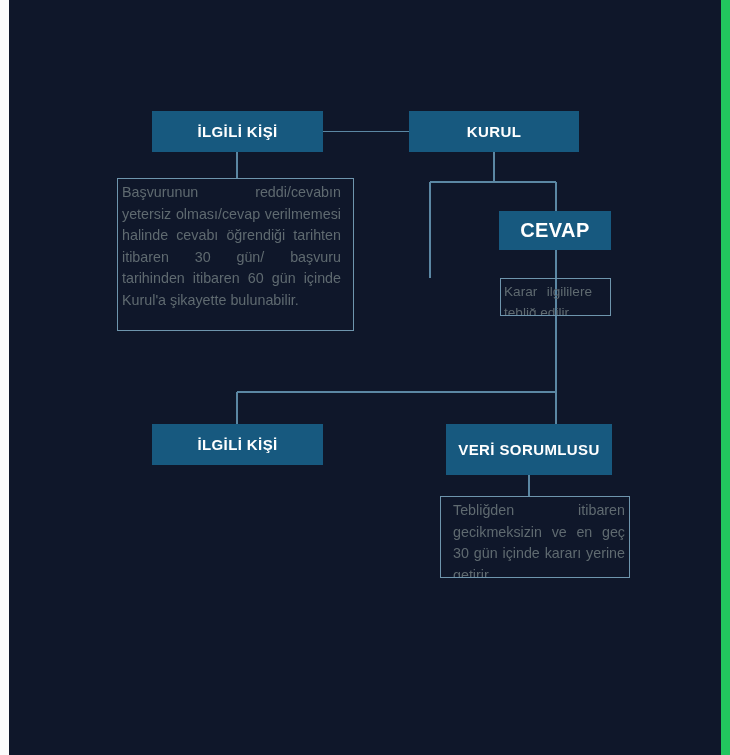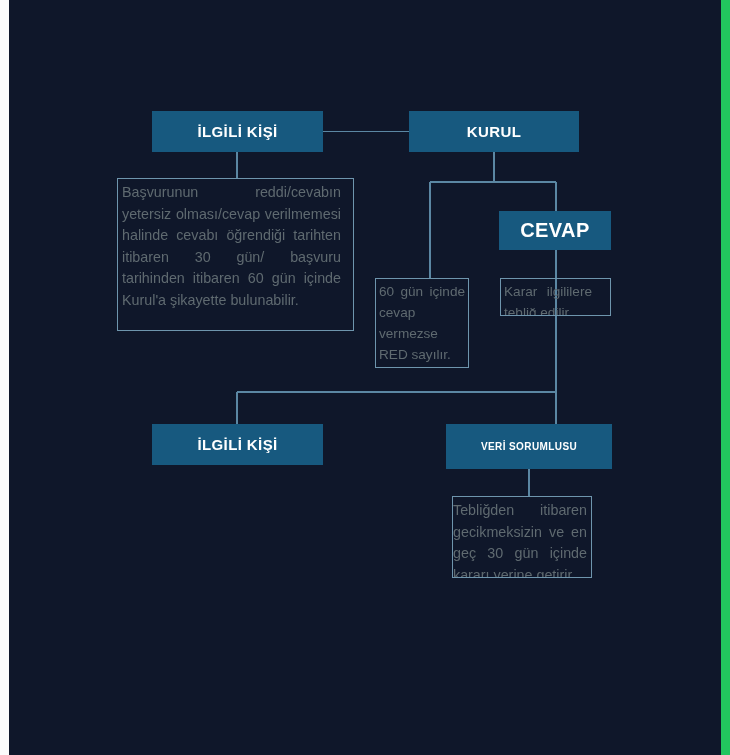--- a/index.html
+++ b/index.html
@@ -79,22 +79,22 @@
   }
   #node-cevap {
     left: 499px; top: 211px; width: 112px; height: 39px;
     font-size: 20px;
   }
   #node-ilgili-kisi-bottom {
     left: 152px; top: 424px; width: 171px; height: 41px;
     font-size: 15px;
   }
   #node-veri-sorumlusu {
-    left: 446px; top: 424px; width: 166px; height: 45px;
-    font-size: 10px;
+    left: 446px; top: 424px; width: 166px; height: 51px;
+    font-size: 15px;
   }
 
   #note-basvuru {
     left: 117px; top: 178px; width: 237px; height: 153px;
     padding: 3px 12px 0 4px;
     font-size: 14.3px;
     line-height: 21.5px;
   }
   #note-60gun {
     left: 375px; top: 278px; width: 94px; height: 90px;
@@ -102,22 +102,22 @@
     font-size: 13.6px;
     line-height: 21px;
   }
   #note-karar {
     left: 500px; top: 278px; width: 111px; height: 38px;
     padding: 2px 18px 0 3px;
     font-size: 13.6px;
     line-height: 21px;
   }
   #note-tebligden {
-    left: 452px; top: 496px; width: 140px; height: 82px;
-    padding: 3px 4px 0 0;
+    left: 440px; top: 496px; width: 190px; height: 82px;
+    padding: 3px 4px 0 12px;
     font-size: 14.3px;
     line-height: 21.5px;
   }
 </style>
 </head>
 <body>
 
 <div id="canvas">
   <div id="stage">
 
@@ -158,23 +158,20 @@
     </div>
 
     <div class="node" id="node-veri-sorumlusu">
       <span class="node-label">VERİ SORUMLUSU</span>
     </div>
 
     <div class="notebox" id="note-basvuru">
       <span class="note-text">Başvurunun reddi/cevabın yetersiz olması/cevap verilmemesi halinde cevabı öğrendiği tarihten itibaren 30 gün/ başvuru tarihinden itibaren 60 gün içinde Kurul'a şikayette bulunabilir.</span>
     </div>
 
-    <div class="notebox" id="note-60gun">
-      <span class="note-text">60 gün içinde cevap vermezse RED sayılır.</span>
-    </div>
 
     <div class="notebox" id="note-karar">
       <span class="note-text">Karar ilgililere tebliğ edilir.</span>
     </div>
 
     <div class="notebox" id="note-tebligden">
       <span class="note-text">Tebliğden itibaren gecikmeksizin ve en geç 30 gün içinde kararı yerine getirir.</span>
     </div>
 
   </div>

